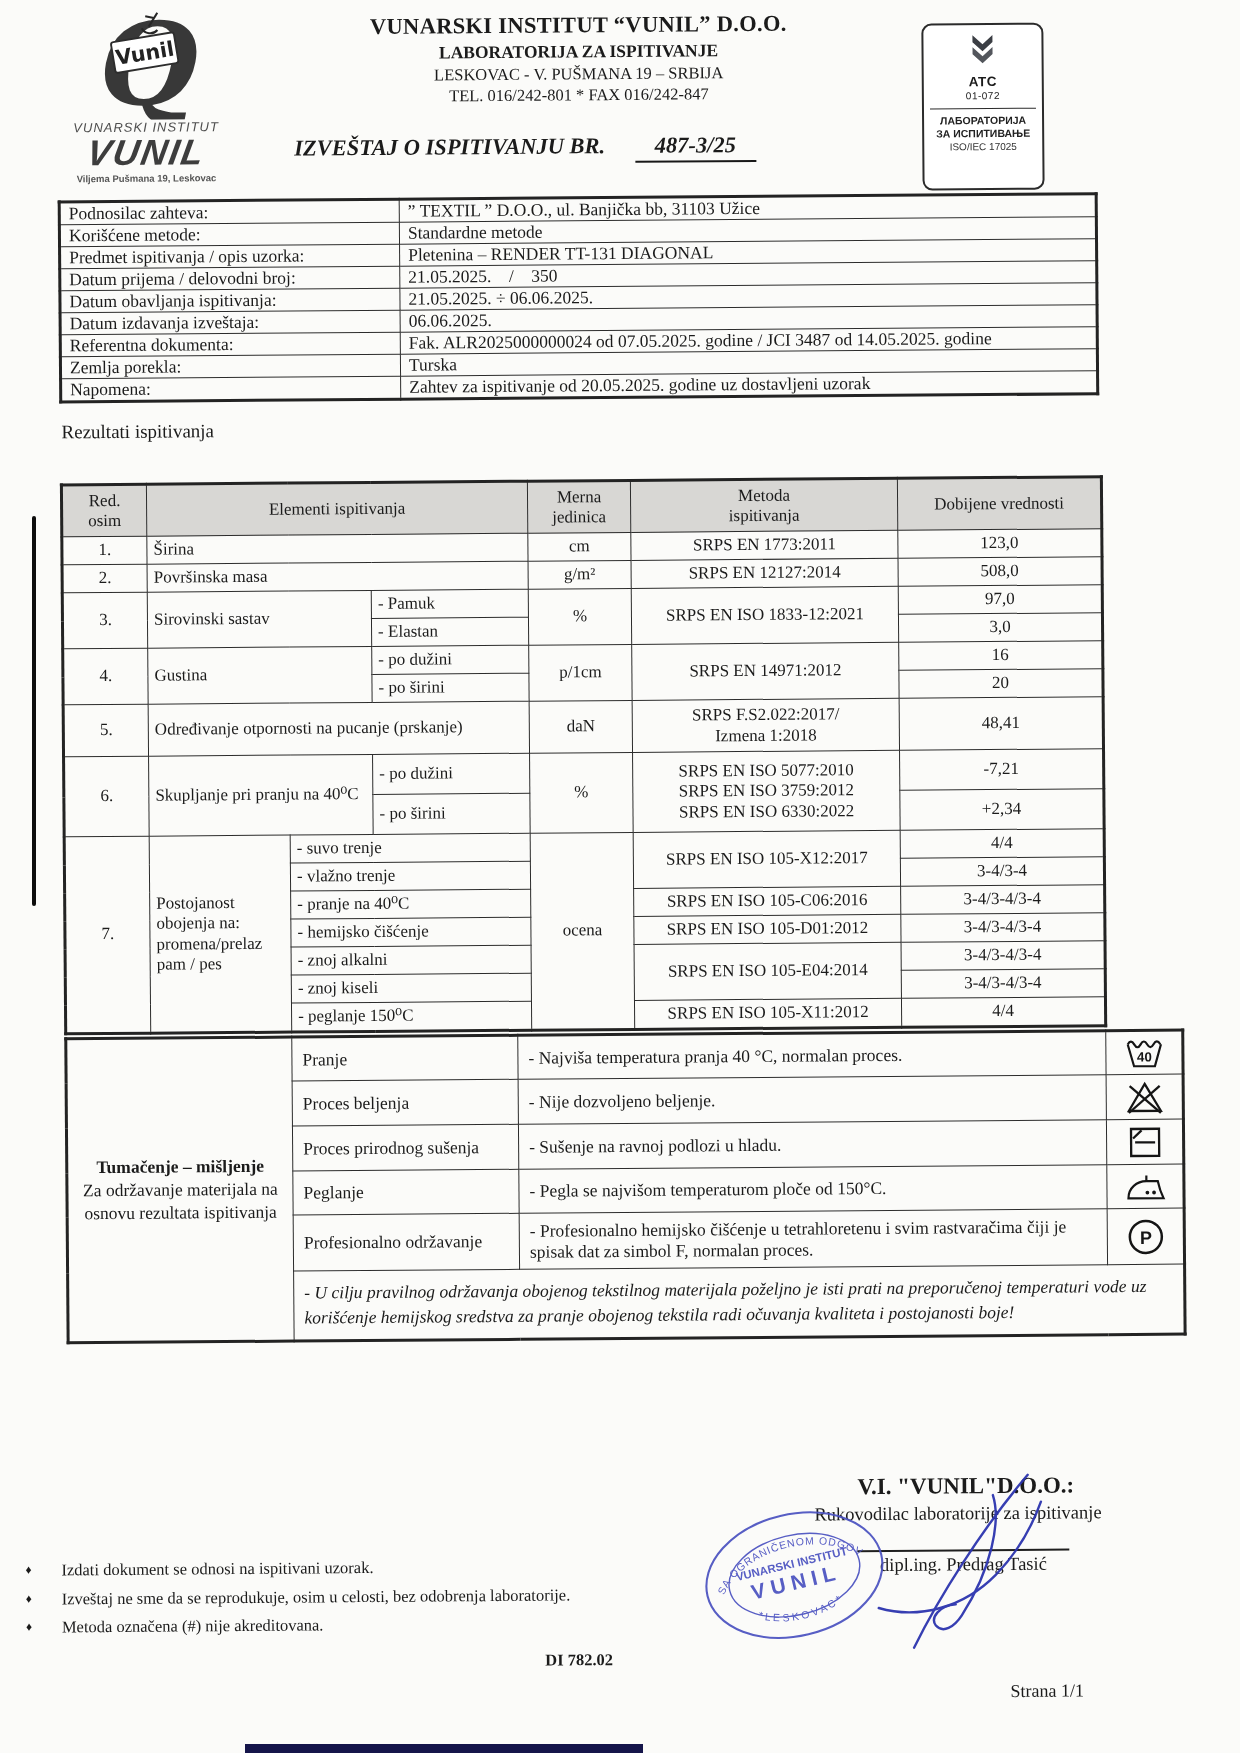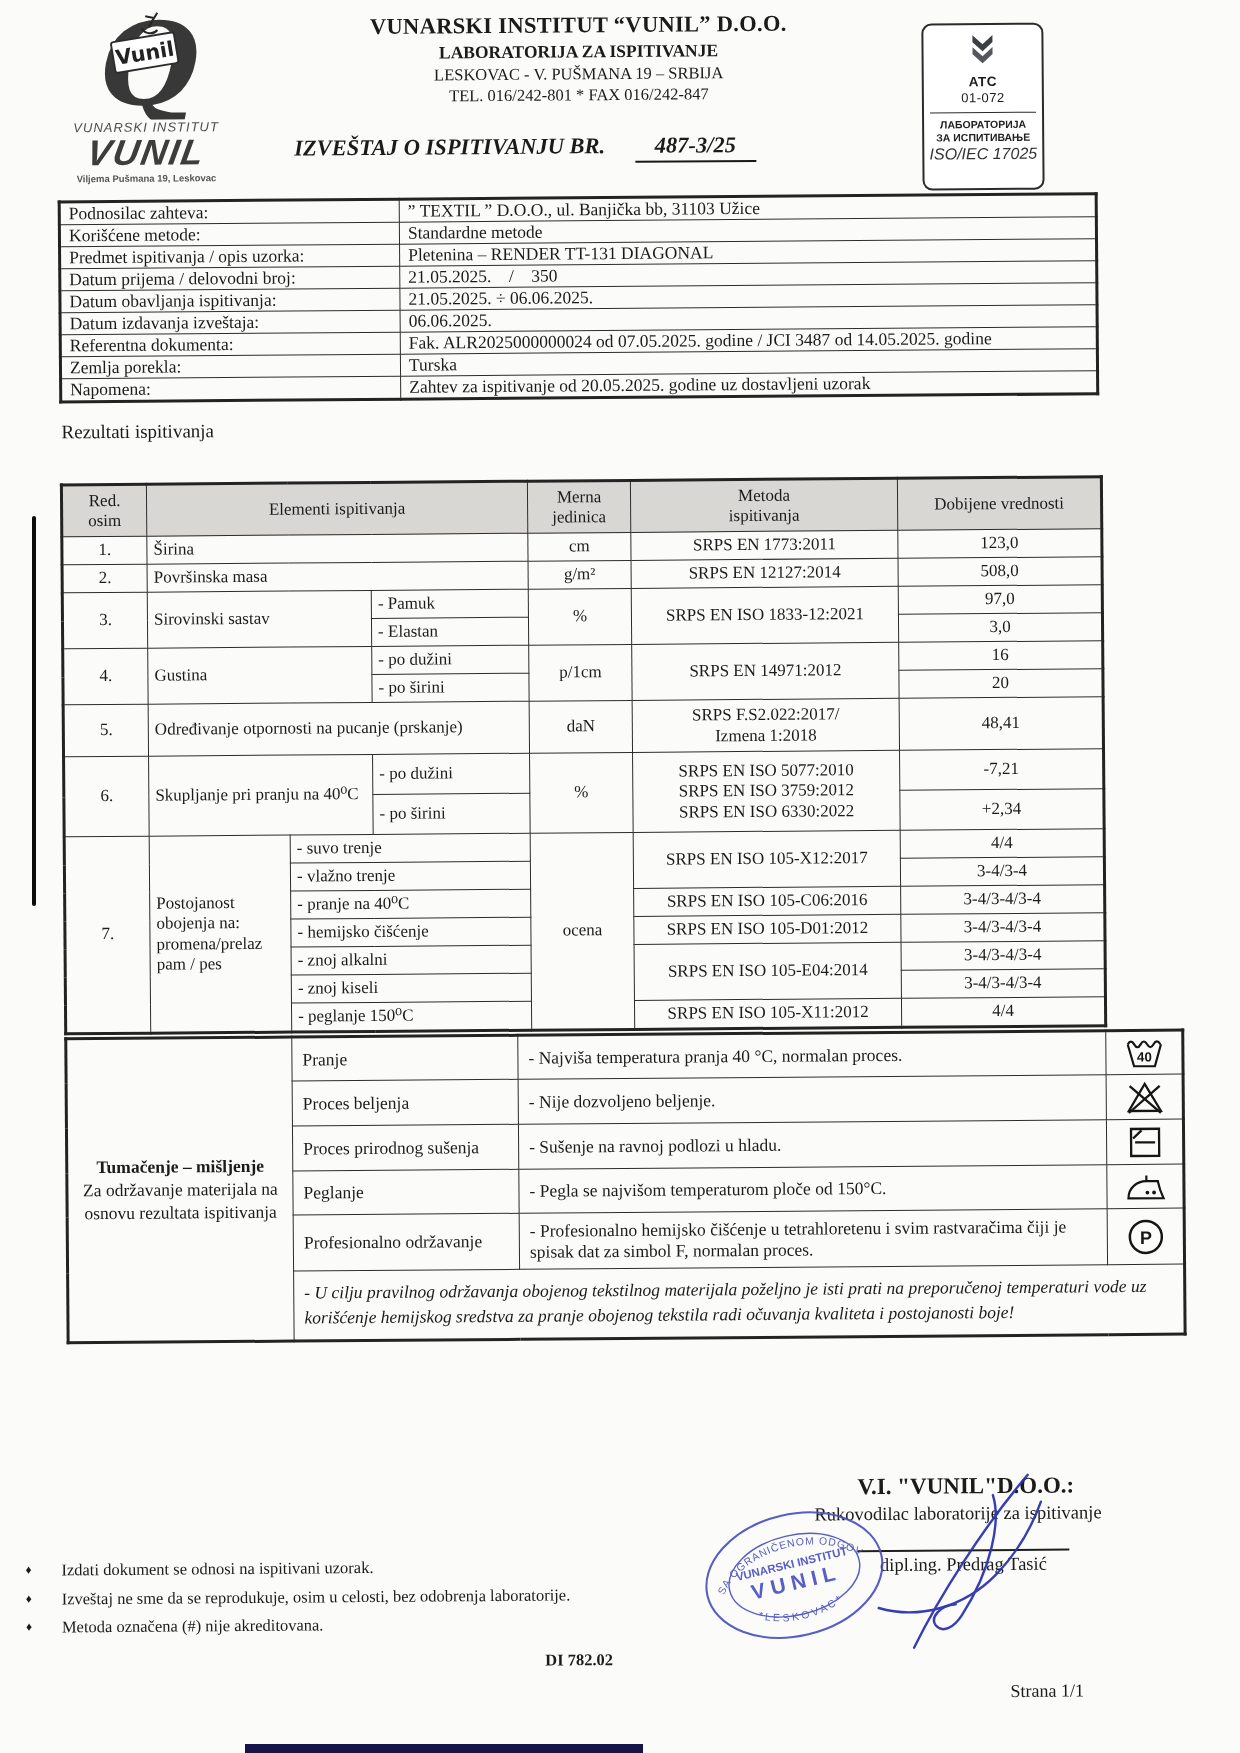--- a/index.html
+++ b/index.html
@@ -20,24 +20,24 @@
   .org-lab{font-size:17.5px;font-weight:bold;margin-top:3px;}
   .org-addr{font-size:16.5px;margin-top:2px;}
   .org-tel{font-size:16.5px;margin-top:1px;}
   .title-row{position:absolute;left:300px;top:133px;width:620px;white-space:nowrap;
              font-size:22.5px;font-weight:bold;font-style:italic;}
   .report-no{display:inline-block;margin-left:24px;padding:0 20px 2px 20px;border-bottom:2.2px solid #181818;text-align:center;}
   .atc-badge{position:absolute;left:928px;top:26px;width:118px;height:163px;border:2.5px solid #2b2b2b;
              border-radius:10px;background:#fff;text-align:center;
              font-family:"Liberation Sans","DejaVu Sans",sans-serif;}
   .atc-name{font-size:13.5px;font-weight:bold;letter-spacing:.5px;margin-top:1px;}
-  .atc-num{font-size:13px;letter-spacing:.5px;margin-top:1px;}
+  .atc-num{font-size:10px;letter-spacing:.5px;margin-top:1px;}
   .atc-div{border-top:1.5px solid #2b2b2b;margin:7px 6px 5px 6px;}
   .atc-l1,.atc-l2{font-size:10.5px;font-weight:bold;color:#222;line-height:1.25;}
-  .atc-l3{font-size:16px;color:#333;margin-top:1px;font-style:italic;}
+  .atc-l3{font-size:10px;color:#333;margin-top:1px;}
 
   
   table{border-collapse:collapse;table-layout:fixed;}
   .info-tbl{margin-left:63px;width:1040px;border:3px solid #232323;}
   .info-tbl td{border:1.5px solid #2c2c2c;font-size:17.5px;padding:0 8px;height:21px;line-height:1.12;}
   .info-tbl td.lbl{width:322px;}
 
   .sect-title{margin:18px 0 0 65px;font-size:19px;}
 
   .res-tbl{margin:40px 0 0 63px;width:1040px;border:3px solid #232323;}

